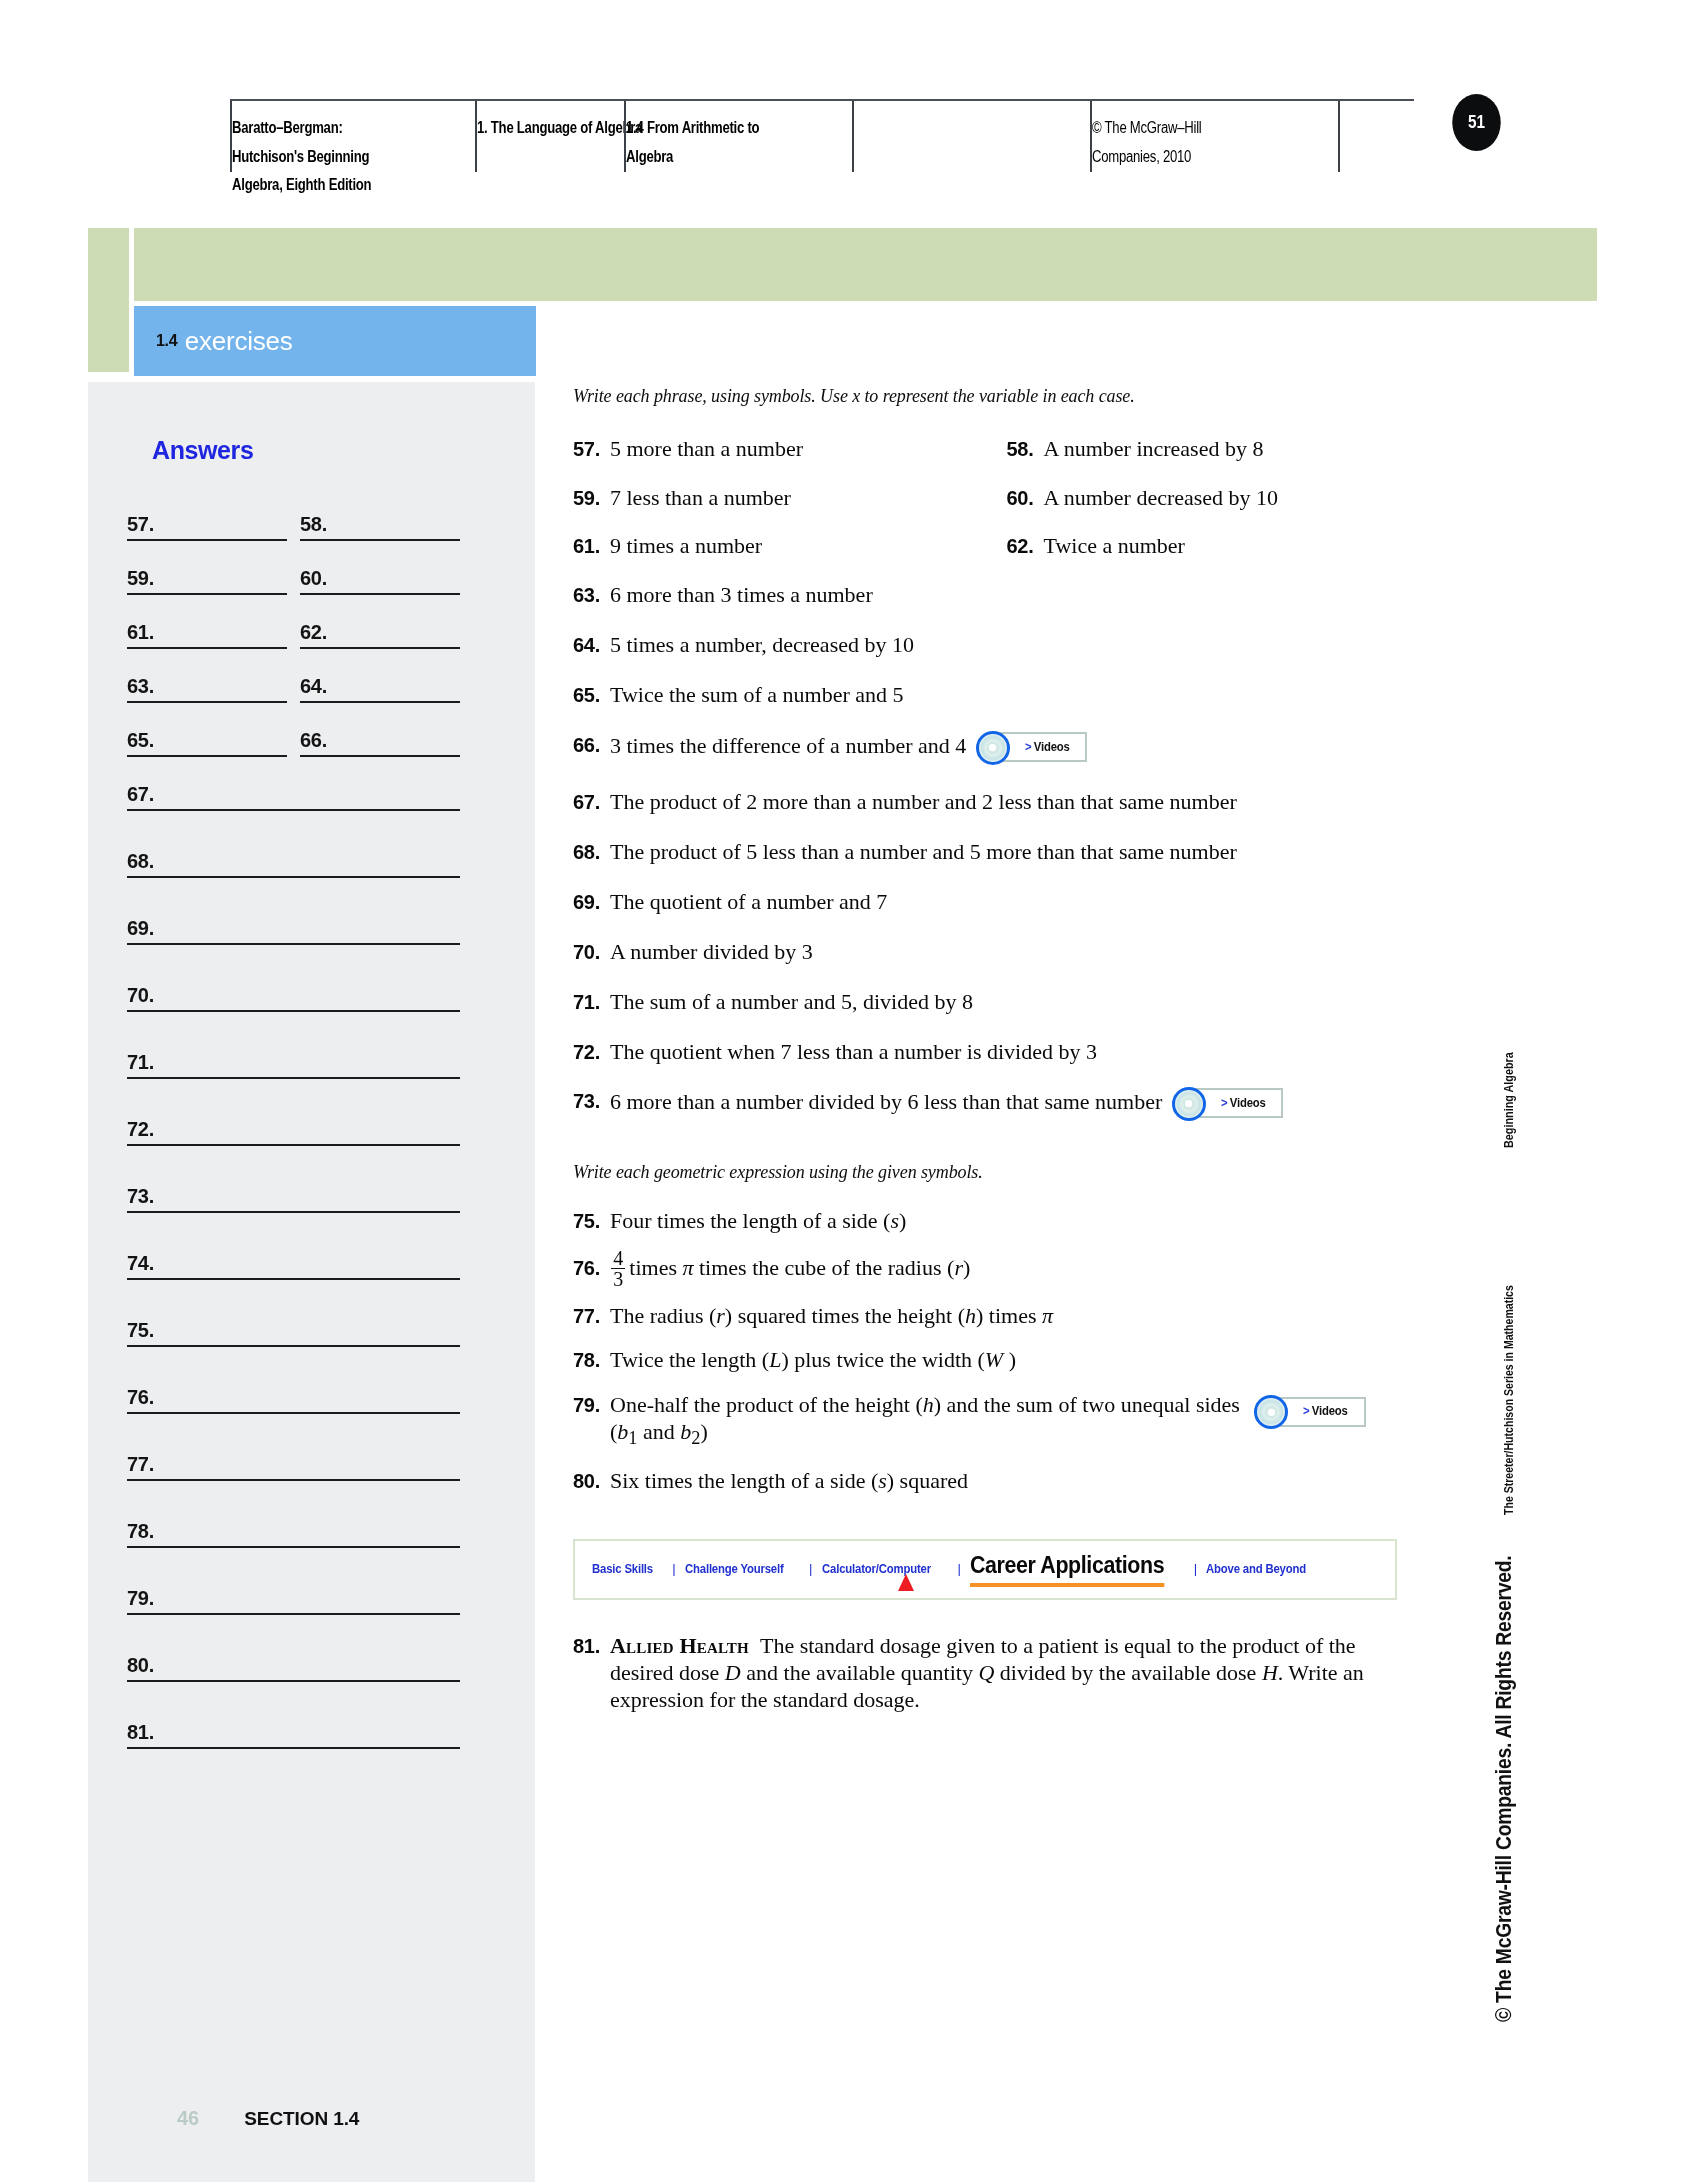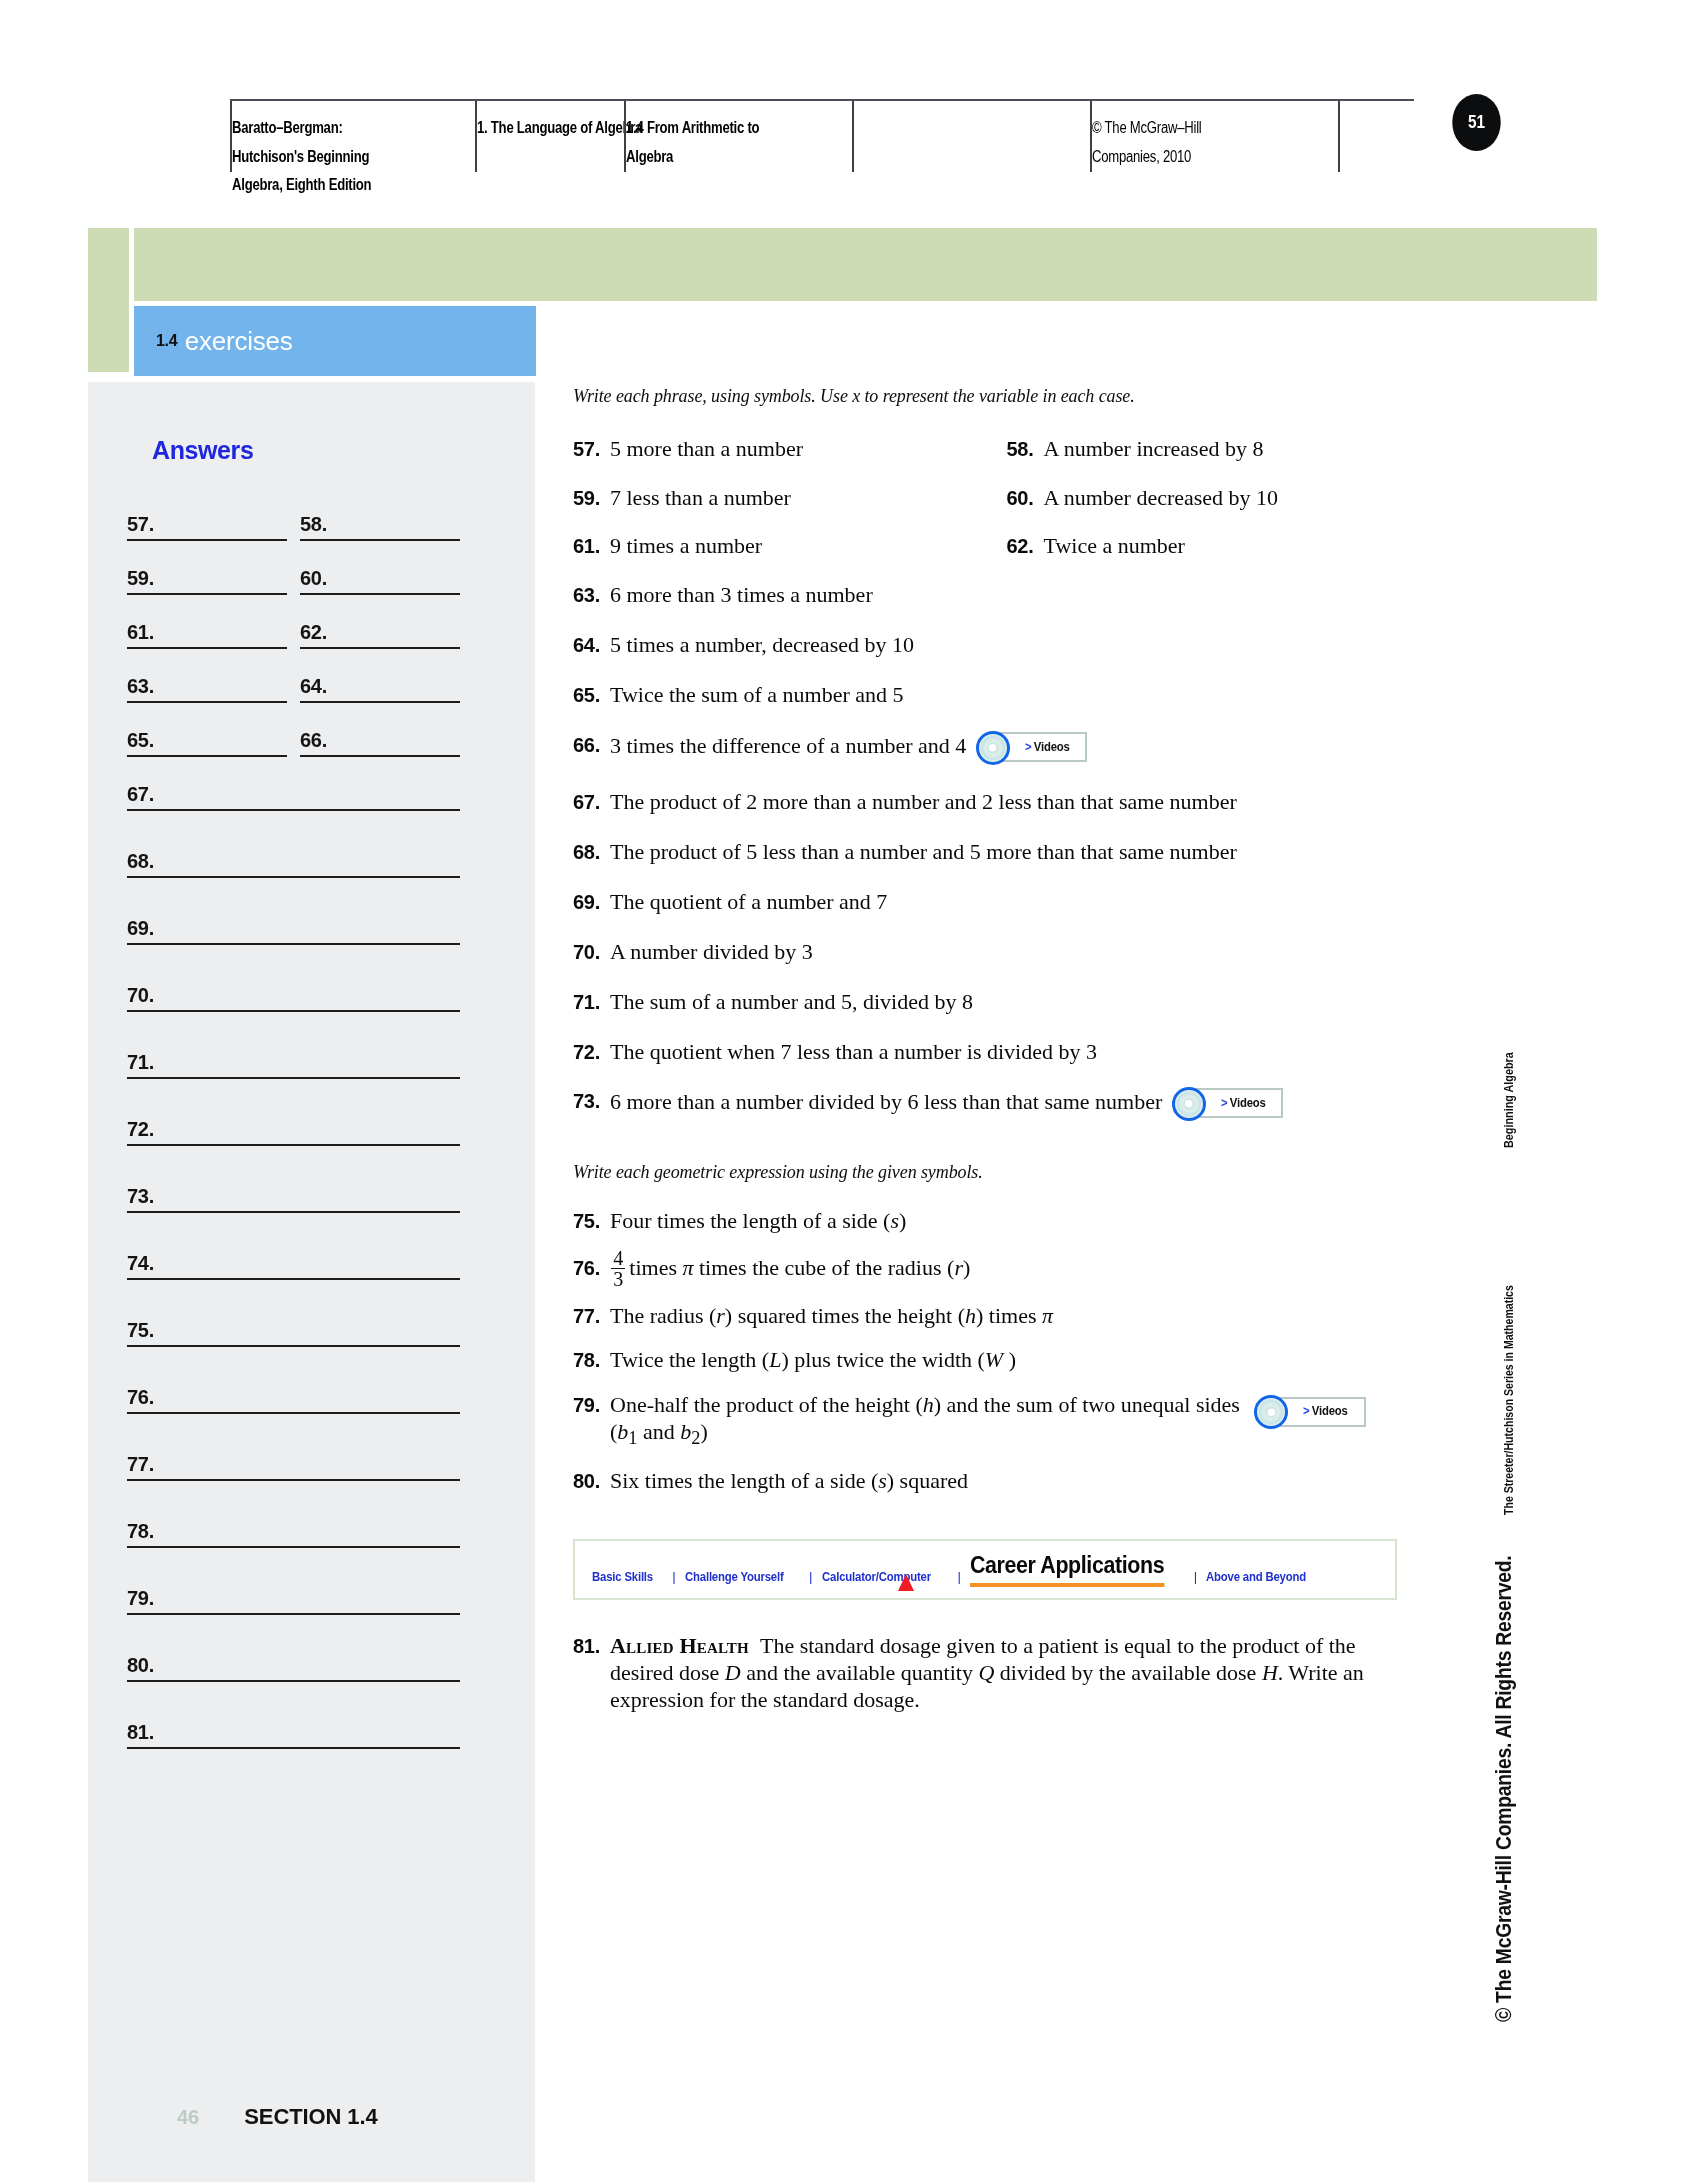--- a/index.html
+++ b/index.html
@@ -98,21 +98,21 @@
 
   .footer {
     position: absolute; left: 0; bottom: 52px; width: 447px;
     display: flex; align-items: baseline;
   }
   .footer .pnum {
     margin-left: 89px; font-size: 20px; font-weight: bold;
     color: #bbcbc6; letter-spacing: 0px;
   }
   .footer .sect {
-    margin-left: 45px; font-size: 22px; font-weight: bold;
+    margin-left: 45px; font-size: 19px; font-weight: bold;
     color: #111; letter-spacing: -0.1px;
   }
 
   
   .main {
     position: absolute; left: 573px; top: 382px;
     width: 867px;
   }
   .instr {
     font-family: "Liberation Serif", serif;
@@ -192,21 +192,21 @@
   }
 
   
   .tabbar {
     position: relative;
     border: 2.6px solid #d7e4cf; background: #fff;
     height: 61px;
     display: flex; align-items: center;
   }
   .tabbar .inner {
-    display: flex; align-items: flex-end; margin-left: 17px;
+    display: flex; align-items: center; margin-left: 17px;
   }
   .tab {
     font-family: "Liberation Sans", sans-serif;
     font-size: 13.2px; font-weight: bold; color: #2030cf;
     letter-spacing: -0.2px; white-space: nowrap;
     transform: scaleX(0.86); transform-origin: left bottom;
     padding-bottom: 2.6px;
   }
   .tabsep {
     font-family: "Liberation Sans", sans-serif;

